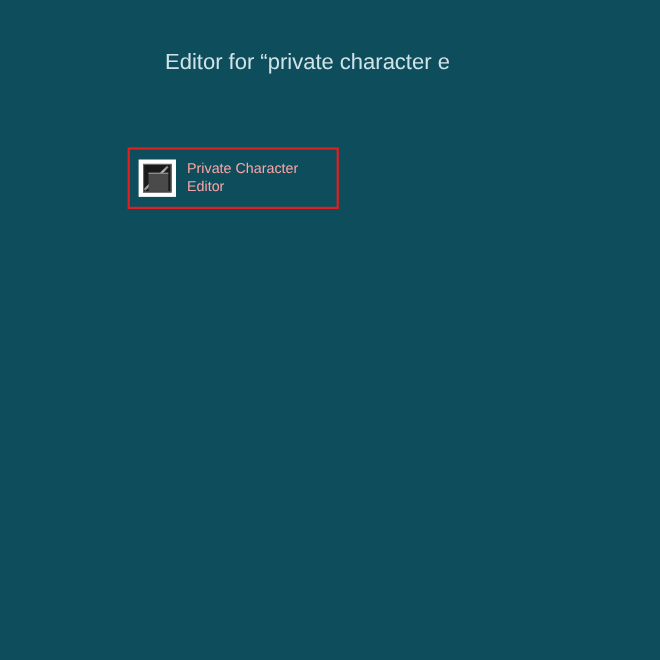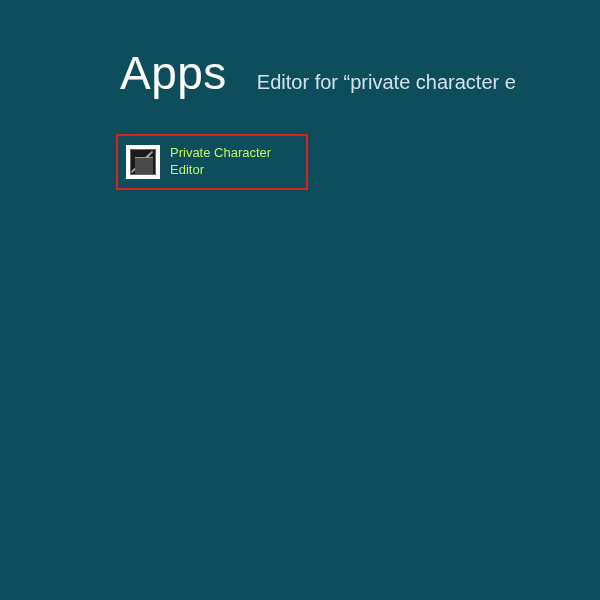--- a/index.html
+++ b/index.html
@@ -82,30 +82,29 @@
       position: absolute;
       width: 18px;
       height: 16px;
       background: #4a4a4a;
       bottom: 0;
       left: 4px;
       border-top: 1px solid #999;
     }
     .app-label {
       font-size: 13px;
-      color: #bef264;
+      color: #fca5a5;
       font-weight: 400;
       line-height: 1.3;
     }
   </style>
 </head>
 <body>
 
 <div class="header">
-  <h1 class="page-title">Apps</h1>
   <span class="results-text">Editor for “private character e</span>
 </div>
 
 <div class="results-container">
   <div class="app-tile">
     <div class="app-icon">
       <div class="app-icon-inner"></div>
     </div>
     <div class="app-label">Private Character Editor</div>
   </div>

